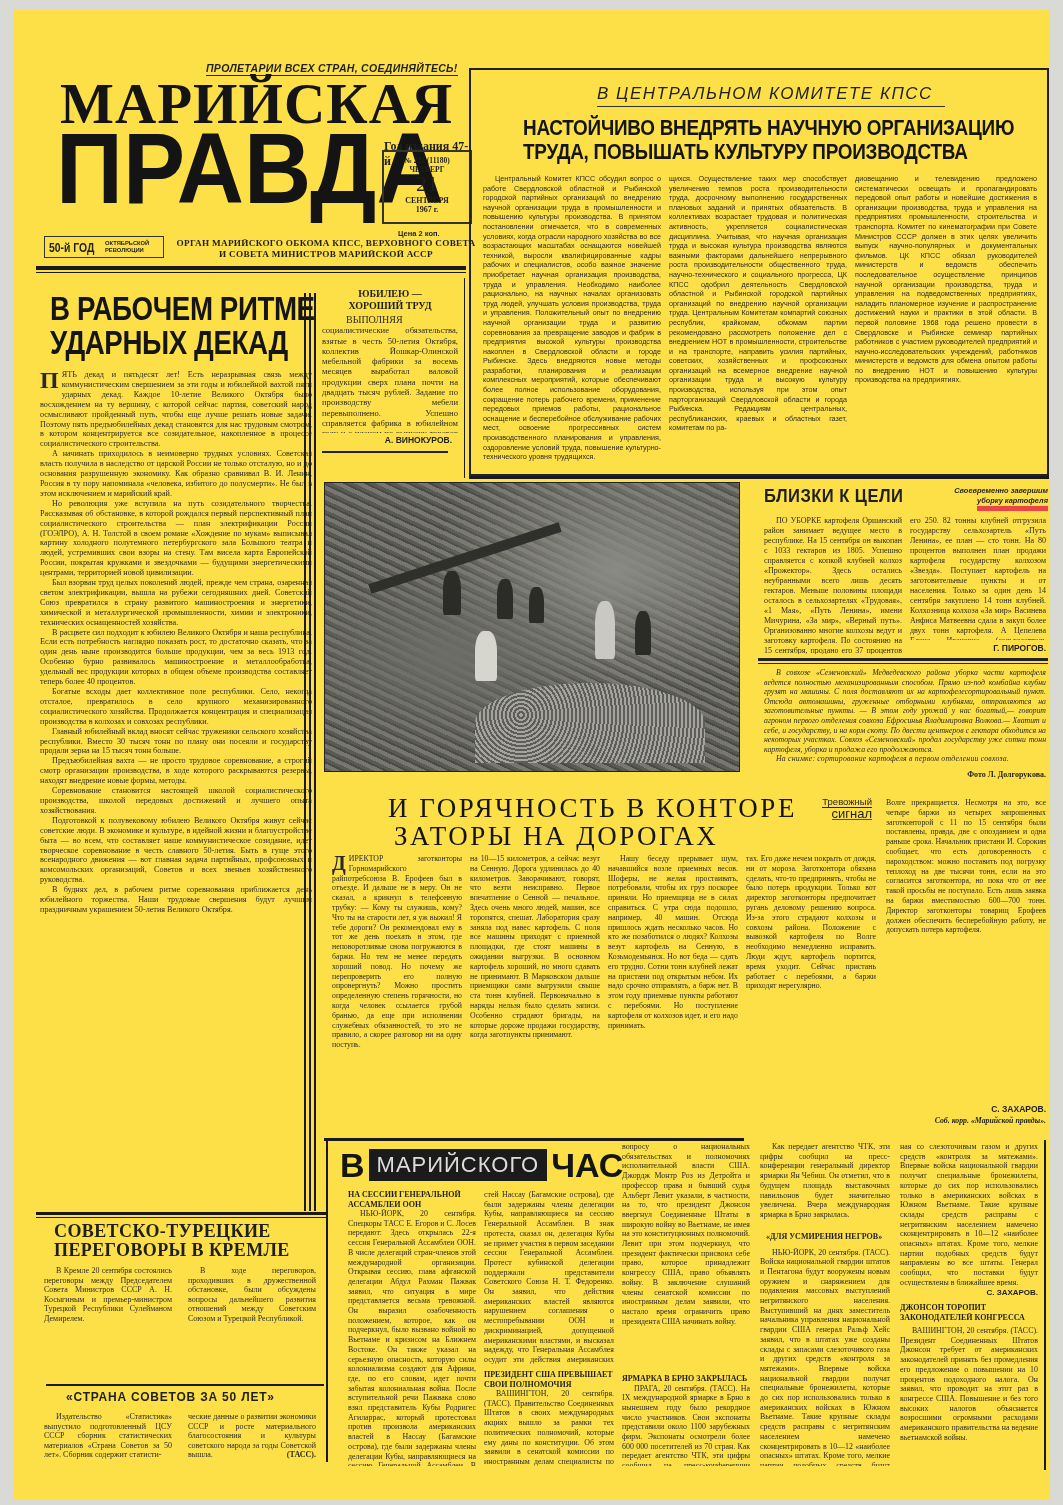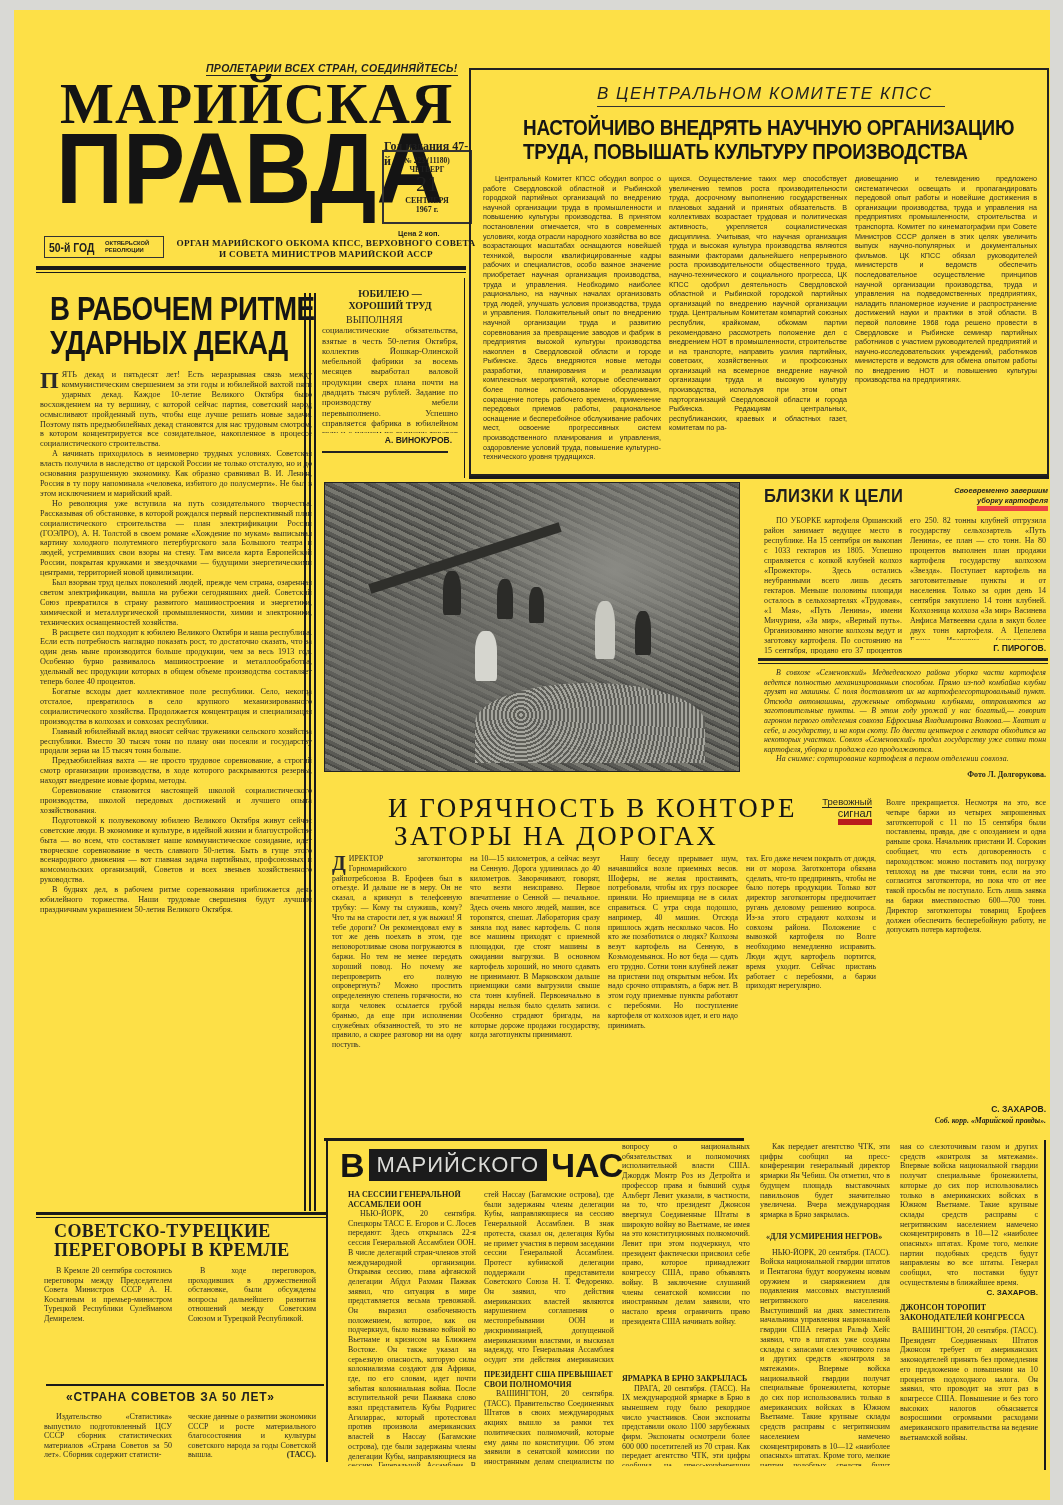--- a/index.html
+++ b/index.html
@@ -130,21 +130,21 @@
     <div class="abs" style="left:170px;top:284px;width:124px;text-align:right;font-family:'Liberation Serif',serif;font-weight:bold;font-size:8px">Фото Л. Долгорукова.</div>
   </div>
 
   <div class="abs" style="left:310px;top:776px;width:726px;height:360px">
     <div class="abs" style="left:64px;top:8px;font-family:'Liberation Serif',serif;font-size:27px;line-height:28px;letter-spacing:2.5px;color:#151515">
       <div>И ГОРЯЧНОСТЬ В КОНТОРЕ</div>
       <div style="padding-left:6px">ЗАТОРЫ НА ДОРОГАХ</div>
     </div>
     <div class="abs" style="left:466px;top:10px;width:82px;text-align:right;font-family:'Liberation Sans',sans-serif;font-size:9.5px;line-height:11px">
       <div style="border-bottom:1px solid #222;display:inline-block">Тревожный</div>
-      <div style="border-bottom:6px solid #b91c1c;display:inline-block;font-size:11px">сигнал</div>
+      <div style="border-bottom:1px solid #b91c1c;display:inline-block;font-size:13px">сигнал</div>
     </div>
     <div class="abs body-text" style="left:8px;top:68px;width:130px;height:288px;overflow:hidden;font-size:7.8px;line-height:9.8px">
       <span class="drop" style="font-size:20px;line-height:18px">Д</span>
       <span>ИРЕКТОР заготконторы Горномарийского райпотребсоюза В. Ерофеев был в отъезде. И дальше не в меру. Он не сказал, а крикнул в телефонную трубку: — Кому ты служишь, кому? Что ты на старости лет, я уж выжил! Я тебе дороги? Он рекомендовал ему в тот же день поехать в этом, где неповоротливые снова погружаются в баржи. Но тем не менее передать хороший повод. Но почему же перепроверить его полную опровергнуть? Можно простить определенную степень горячности, но когда человек ссылается грубой бранью, да еще при исполнении служебных обязанностей, то это не правило, а скорее разговор ни на одну поступь.</span>
     </div>
     <div class="abs body-text" style="left:146px;top:68px;width:130px;height:288px;overflow:hidden;font-size:7.8px;line-height:9.8px">на 10—15 километров, а сейчас везут на Сенную. Дорога удлинилась до 40 километров. Заворачивают, говорят, что везти неисправно. Первое впечатление о Сенной — печальное. Здесь очень много людей, машин, все торопятся, спешат. Лаборатория сразу заняла под навес картофель. С поля все машины приходят с приемной площадки, где стоят машины в ожидании выгрузки. В основном картофель хороший, но много сдавать не принимают. В Марковском дальше приемщики сами выгрузили свыше ста тонн клубней. Первоначально в наряды нельзя было сделать записи. Особенно страдают бригады, на которые дороже продажи государству, когда заготпункты принимают.</div>
     <div class="abs body-text para" style="left:284px;top:68px;width:130px;height:288px;overflow:hidden;font-size:7.8px;line-height:9.8px">Нашу беседу прерывает шум, начавшийся возле приемных весов. Шоферы, не желая простаивать, потребовали, чтобы их груз поскорее приняли. Но приемщица не в силах справиться. С утра сюда подошло, например, 40 машин. Отсюда пришлось ждать несколько часов. Но кто же позаботился о людях? Колхозы везут картофель на Сенную, в Козьмодемьянск. Но вот беда — сдать его трудно. Сотни тонн клубней лежат на пристани под открытым небом. Их надо срочно отправлять, а барж нет. В этом году приемные пункты работают с перебоями. Но поступление картофеля от колхозов идет, и его надо принимать.</div>
     <div class="abs body-text" style="left:422px;top:68px;width:130px;height:288px;overflow:hidden;font-size:7.8px;line-height:9.8px">тах. Его даже нечем покрыть от дождя, ни от мороза. Заготконтора обязана сделать, что-то предпринять, чтобы не было потерь продукции. Только вот директор заготконторы предпочитает ругань деловому решению вопроса. Из-за этого страдают колхозы и совхозы района. Положение с вывозкой картофеля по Волге необходимо немедленно исправить. Люди ждут, картофель портится, время уходит. Сейчас пристань работает с перебоями, а баржи приходят нерегулярно.</div>
     <div class="abs body-text" style="left:562px;top:12px;width:160px;height:306px;overflow:hidden;font-size:7.8px;line-height:9.8px">Волге прекращается. Несмотря на это, все четыре баржи из четырех запрошенных заготконторой с 11 по 15 сентября были поставлены, правда, две с опозданием и одна раньше срока. Начальник пристани И. Сорокин сообщает, что есть договоренность с пароходством: можно поставить под погрузку теплоход на две тысячи тонн, если на это согласится заготконтора, но пока что от нее такой просьбы не поступало. Есть лишь заявка на баржи вместимостью 600—700 тонн. Директор заготконторы товарищ Ерофеев должен обеспечить бесперебойную работу, не допускать потерь картофеля.</div>
     <div class="abs" style="left:620px;top:318px;width:102px;text-align:right;font-family:'Liberation Sans',sans-serif;font-weight:bold;font-size:8.5px">С. ЗАХАРОВ.</div>

